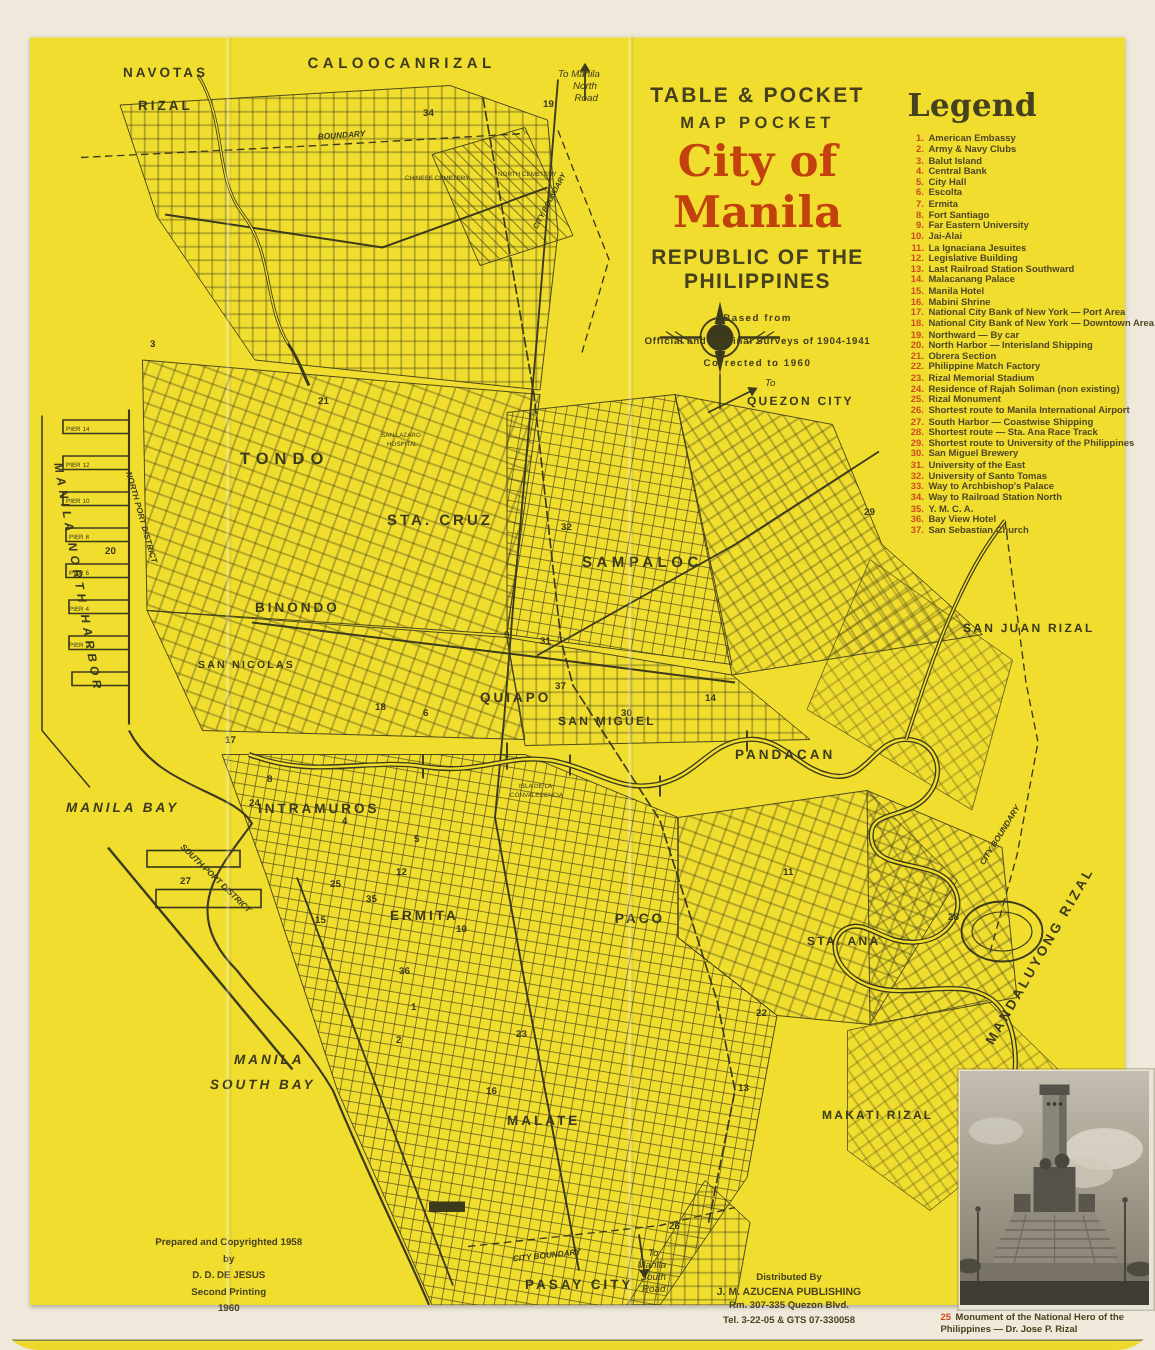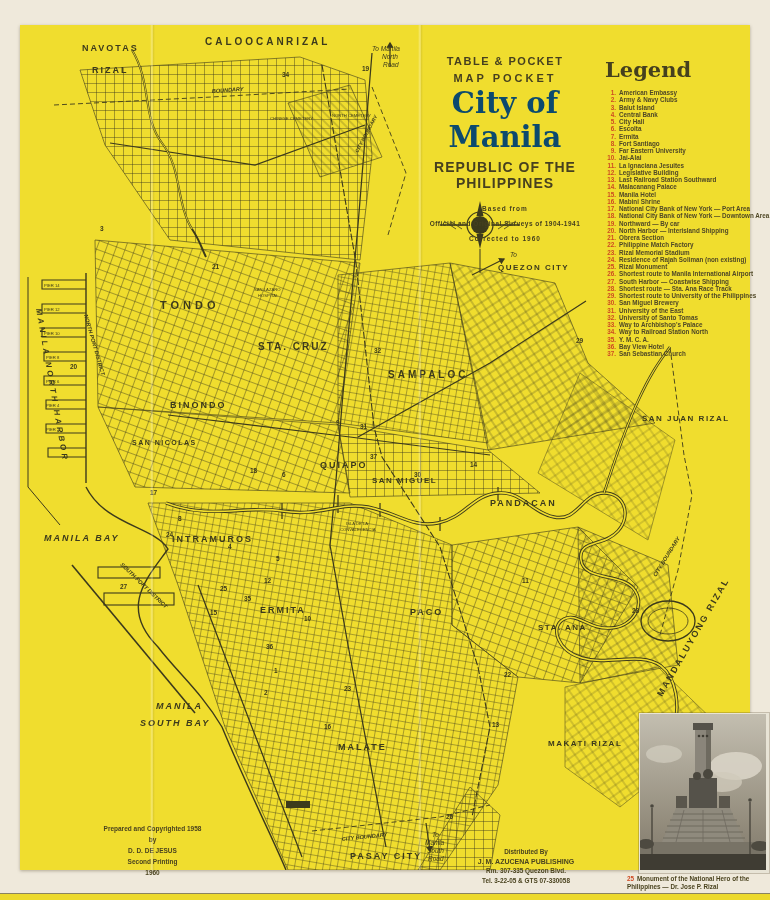--- a/index.html
+++ b/index.html
@@ -1,37 +1,37 @@
 <!DOCTYPE html>
 <html><head>
 <meta charset="utf-8">
 <style>
   html,body{margin:0;padding:0;background:#efe9db;}
   #page{position:relative;width:770px;height:900px;background:#efe9db;overflow:hidden;
-        font-family:"Liberation Sans",sans-serif;}
+        font-family:"Liberation Sans",sans-serif;border-radius:25px;}
   
   #sheet{position:absolute;left:20px;top:25px;width:730px;height:845px;
          background:#f0dd2e;box-shadow:0 1px 3px rgba(60,50,20,.35);}
   #map-svg{position:absolute;left:0;top:0;width:730px;height:845px;}
   #map-svg text{font-family:"Liberation Sans",sans-serif;fill:#3c3a1c;}
   .st-city{font-weight:bold;}
   .st-dist{font-weight:bold;}
   .st-water{font-family:"DejaVu Serif",serif;font-style:italic;font-weight:bold;}
   .st-hand{font-style:italic;}
   .st-tiny{}
   .st-btiny{font-style:italic;font-weight:bold;}
   .st-marker{fill:#ce4a22;font-weight:bold;}
   .fold{position:absolute;top:25px;height:845px;width:5px;pointer-events:none;
         background:linear-gradient(90deg,rgba(255,255,255,0),rgba(255,255,255,.34) 40%,rgba(90,80,30,.10) 70%,rgba(255,255,255,0));}
   
   #title-block{position:absolute;left:385px;top:30px;width:200px;text-align:center;color:#46401f;}
-  #title-block .t1{font-size:11px;font-weight:bold;letter-spacing:1.5px;}
+  #title-block .t1{font-size:14px;font-weight:bold;letter-spacing:1.5px;}
   #title-block .t2{font-size:11px;font-weight:bold;letter-spacing:3px;margin-top:5px;}
   #title-block .main{font-family:"DejaVu Serif",serif;font-weight:bold;font-size:29px;
-                     margin-top:2px;letter-spacing:0px;color:#0c4a6e;}
+                     margin-top:2px;letter-spacing:0px;color:#c2410c;}
   #title-block .t3{font-size:14px;font-weight:bold;letter-spacing:1px;margin-top:5px;}
   #title-block .t4{font-size:6.5px;font-weight:bold;letter-spacing:1px;margin-top:14px;}
   #title-block .t5{font-size:6.5px;font-weight:bold;letter-spacing:.5px;margin-top:8px;}
   #title-block .t6{font-size:6.5px;font-weight:bold;letter-spacing:1px;margin-top:8px;}
   
   #legend{position:absolute;left:585px;top:32px;width:175px;color:#4f4826;}
   #legend-title{font-family:"DejaVu Serif",serif;font-weight:bold;font-size:21px;color:#45401e;}
   #legend-list{list-style:none;margin:7px 0 0 0;padding:0;}
   #legend-list li{font-size:6.3px;font-weight:bold;line-height:7.25px;white-space:nowrap;}
   #legend-list .lnum{display:inline-block;width:11px;text-align:right;margin-right:3px;color:#ce4a22;}

